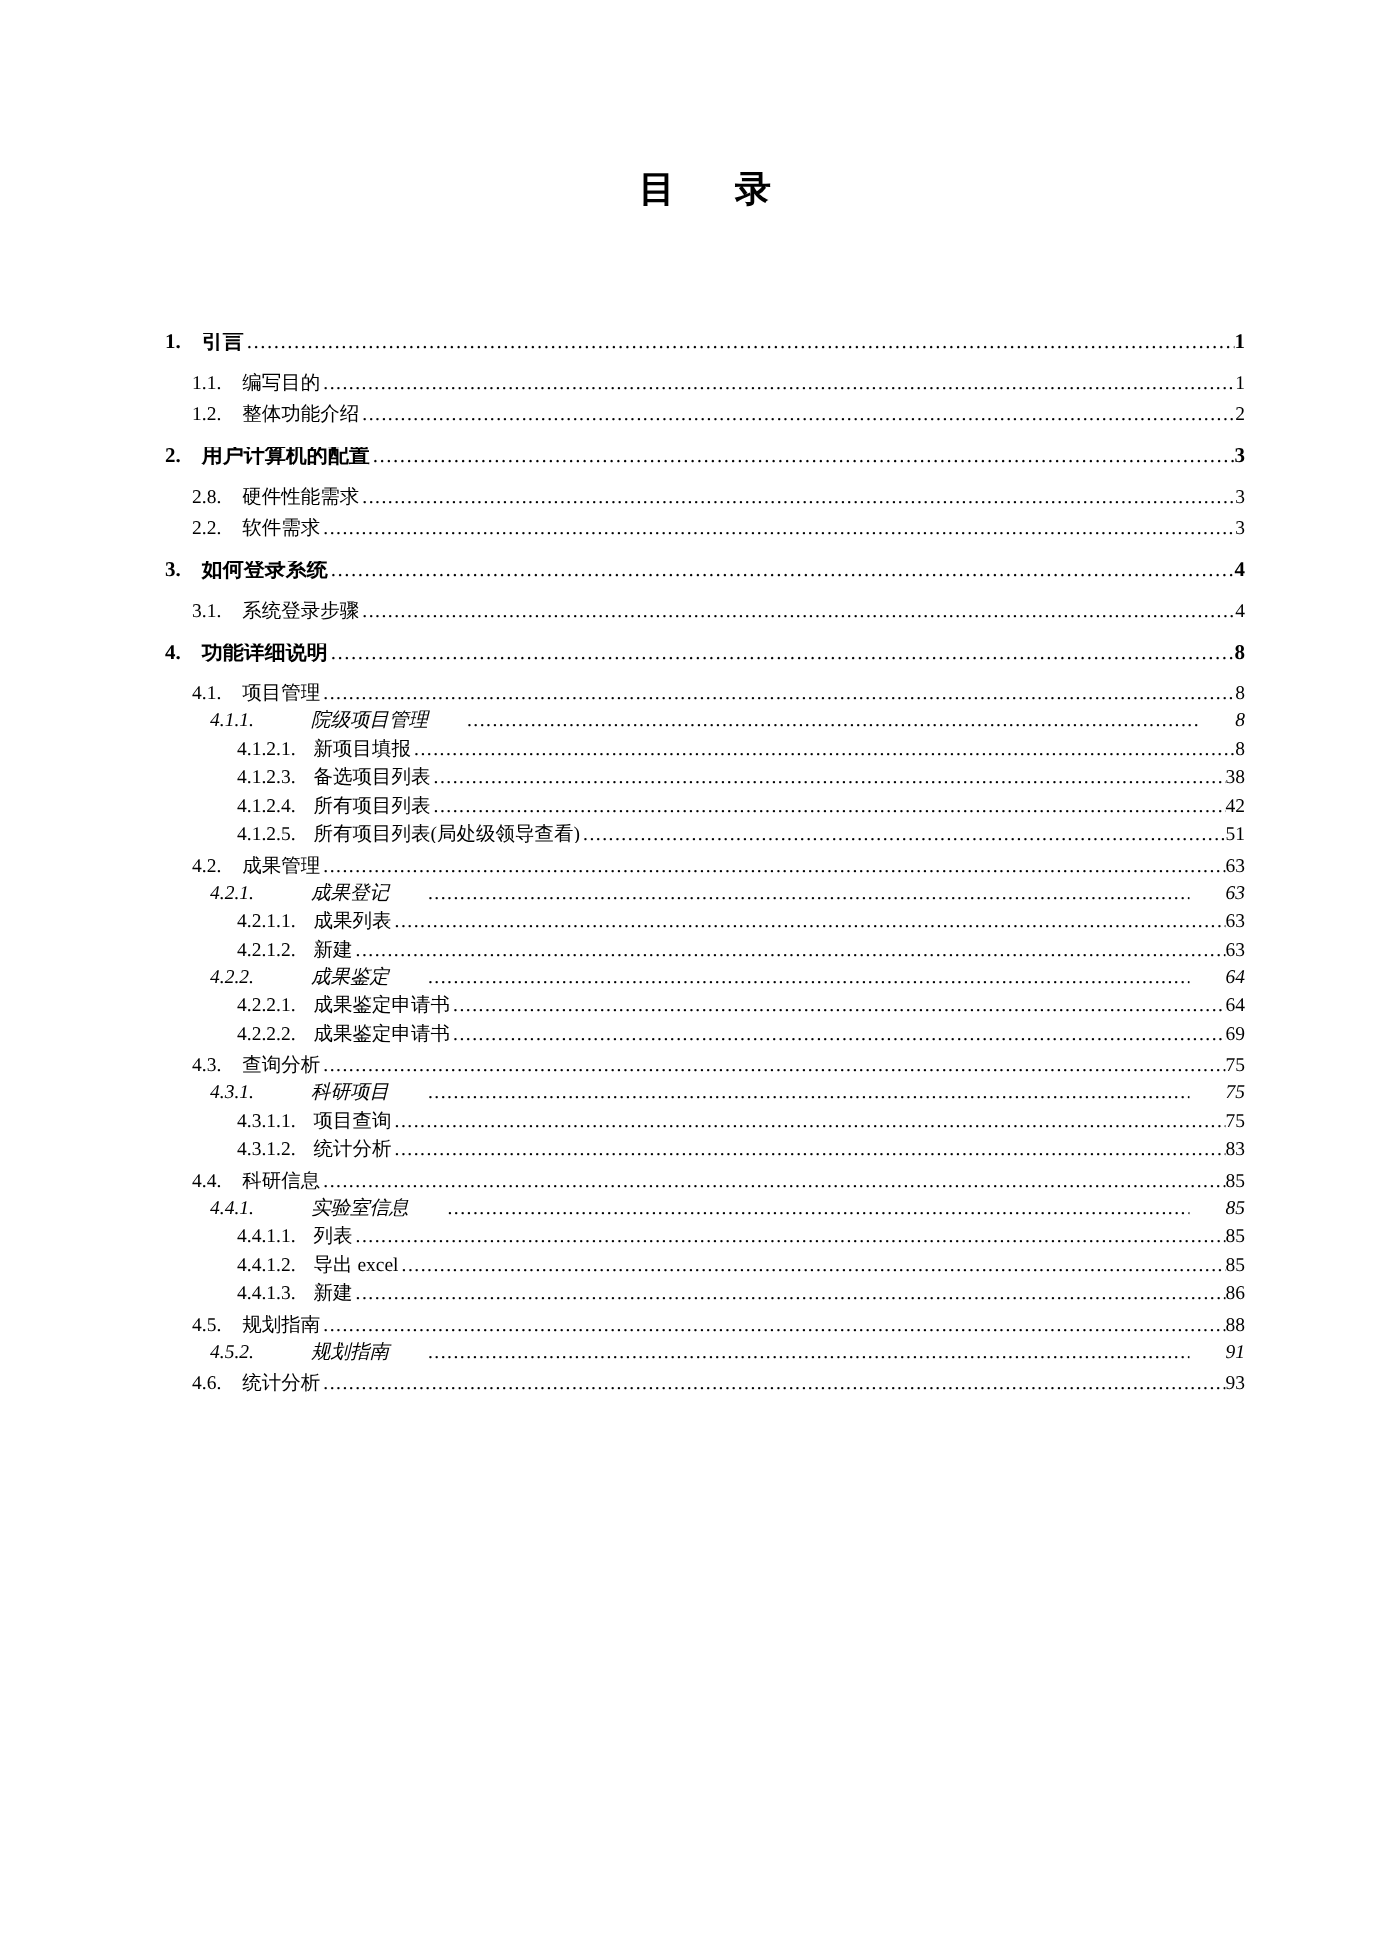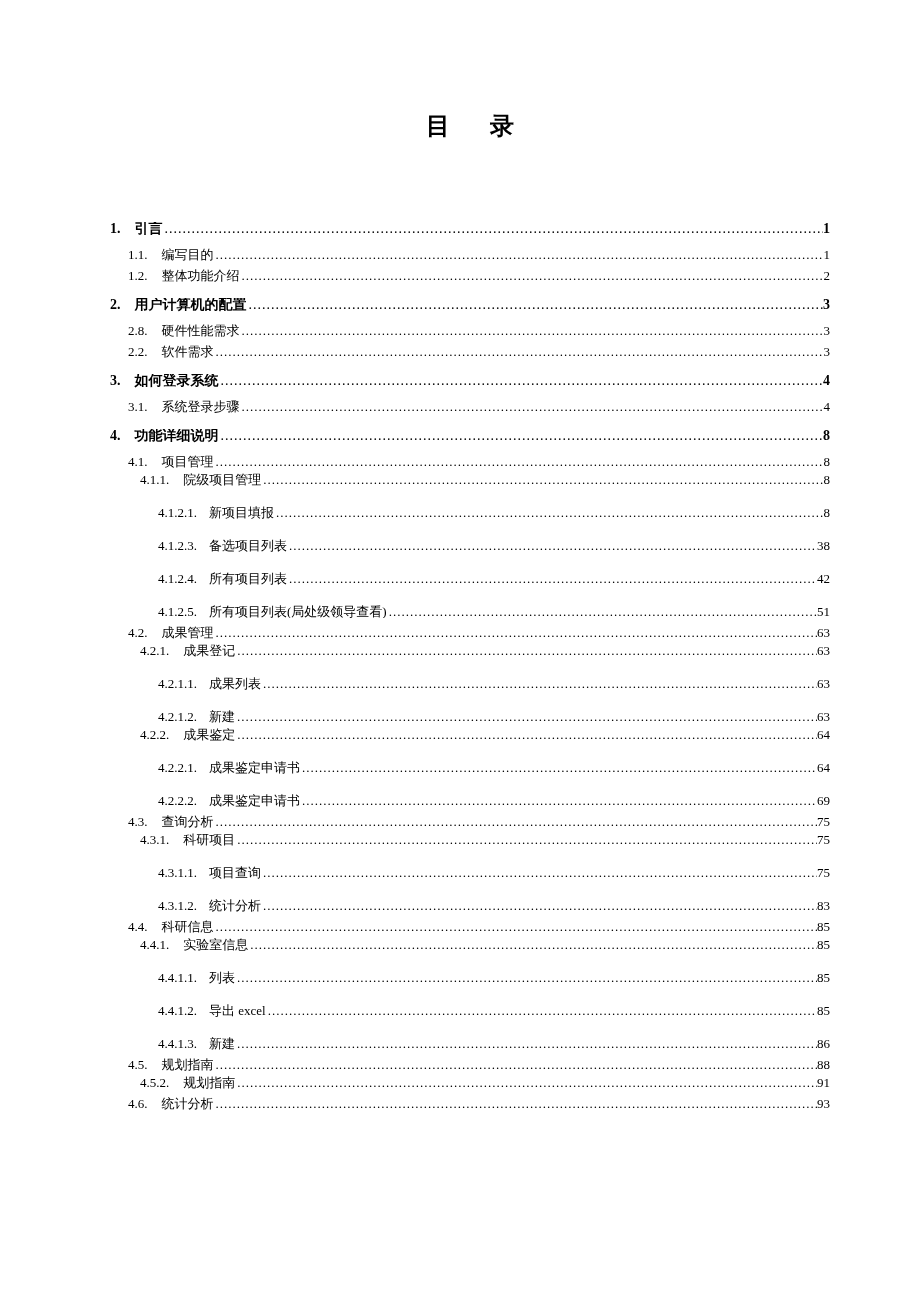--- a/index.html
+++ b/index.html
@@ -71,32 +71,34 @@
     
     .lvl2 {
       font-size: 13px;
       padding-left: 18px;
       margin-top: 8px;
       margin-bottom: 1px;
     }
 
     
     .lvl3 {
+      font-style: italic;
       font-size: 13px;
       padding-left: 30px;
       margin-top: 5px;
       margin-bottom: 1px;
       font-family: "FangSong", "仿宋", "KaiTi", serif;
+      gap: 24px;
     }
 
     
     .lvl4 {
       font-size: 13px;
       padding-left: 48px;
-      margin-top: 20px;
+      margin-top: 6px;
       margin-bottom: 1px;
     }
     .lvl4 .toc-label {
       padding-left: 12px;
     }
   </style>
 </head>
 <body>
 
 <div class="title">目录</div>

